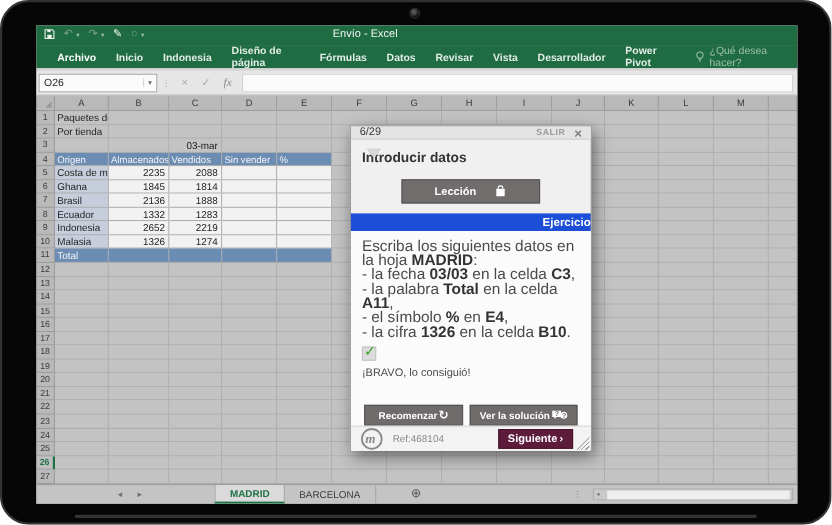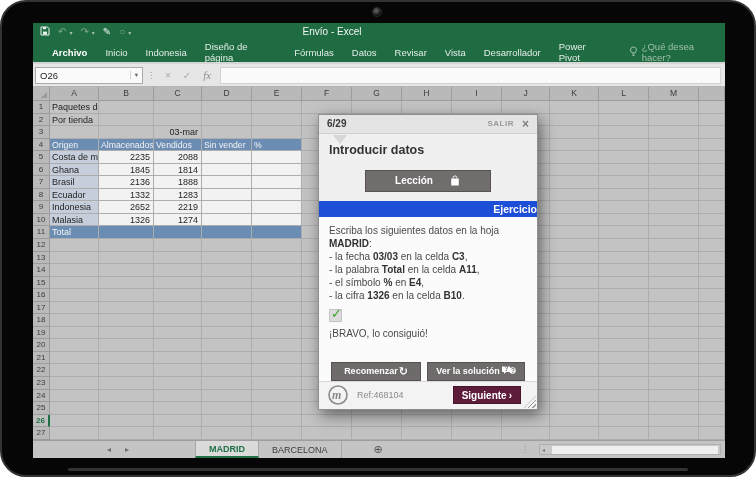--- a/index.html
+++ b/index.html
@@ -18,21 +18,21 @@
   .screen{position:absolute;left:31px;top:21px;width:692px;height:435px;background:#C3C3C3;overflow:hidden;}
 
   .titlebar{height:18px;background:#1F6B42;display:flex;align-items:center;padding-left:7px;position:relative;}
   .qat{display:flex;align-items:center;gap:8px;}
   .qat .qi{color:#7EA78E;font-size:10px;line-height:10px;}
   .qat .bright{color:#EAF3ED;}
   .qat .dd{font-size:6px;color:#9FC0AC;margin-left:-5px;}
   .win-title{position:absolute;left:209px;width:180px;text-align:center;top:3px;font-size:10px;color:#F2F7F4;}
 
   .ribbon{height:21px;background:#1F6B42;display:flex;align-items:flex-start;padding-left:10px;}
-  .rtab{padding:0 9px;font-size:9.5px;color:#E3EEE7;cursor:default;}
+  .rtab{padding:0 9px;font-size:9.5px;color:#E3EEE7;cursor:default;font-weight:bold;}
   .rtab.archivo{font-weight:bold;color:#fff;}
   .ribbon-help{display:flex;align-items:center;gap:4px;margin-left:12px;color:#9FC0AC;font-size:9.5px;}
   .ribbon-strip{height:2px;background:#D5D5D5;}
 
   .formula-bar{height:23px;background:#E6E6E6;display:flex;align-items:center;padding:0 4px 0 2px;
                border-bottom:1px solid #B5B5B5;}
   .name-box{width:108px;height:17px;background:#FAFAFA;border:1px solid #ABABAB;font-size:9.5px;color:#222;
             display:flex;align-items:center;padding:0 4px;}
   .name-box .spacer{flex:1;}
   .name-box .nb-dd{font-size:6.5px;color:#666;border-left:1px solid #D6D6D6;padding-left:4px;}
@@ -73,34 +73,34 @@
   .tab-divider{position:absolute;right:196px;top:4px;color:#8A8A8A;font-size:8px;}
   .hscroll{position:absolute;right:4px;top:3px;width:182px;height:11px;background:#C9C9C9;border:1px solid #AFAFAF;}
   .hscroll .arr{position:absolute;left:2px;top:1px;font-size:6px;color:#777;}
   .hscroll .thumb{position:absolute;left:12px;top:1px;width:166px;height:8px;background:#EFEFEF;}
 
   
   .panel{position:absolute;left:316px;top:112px;width:220px;height:296px;background:#F0F0F0;
          border:1px solid #8F8F8F;box-shadow:3px 5px 14px rgba(0,0,0,.5);display:flex;flex-direction:column;}
   .p-header{height:20px;background:#E4E4E4;border-bottom:1px solid #CFCFCF;display:flex;align-items:center;
             padding:0 8px;position:relative;}
-  .p-step{font-size:10px;font-weight:bold;color:#3A3A3A;text-align:center;}
+  .p-step{font-size:10px;font-weight:normal;color:#3A3A3A;text-align:center;}
   .p-exit{margin-left:auto;font-size:8px;font-weight:bold;letter-spacing:.5px;color:#9A9A9A;cursor:default;}
   .p-close{font-size:12px;color:#7E7E7E;font-weight:bold;margin-left:8px;line-height:10px;cursor:default;}
   .p-tail{position:absolute;left:14px;top:20px;border-left:7px solid transparent;border-right:7px solid transparent;
           border-top:9px solid #D6D6D6;z-index:2;}
   .p-top{padding:9px 10px 0;}
   .p-title{font-size:12.5px;font-weight:bold;color:#333;}
   .p-lesson{margin:13px auto 0;width:126px;height:22px;background:#716D6D;border:1px solid #575353;
             color:#fff;font-weight:bold;font-size:10px;display:flex;align-items:center;justify-content:center;
             gap:16px;font-family:inherit;cursor:default;}
   .p-bar{margin-top:9px;height:16px;background:#1d4ed8;color:#fff;font-size:10.5px;font-weight:bold;
          text-align:right;line-height:16px;}
   .p-white{flex:1;background:#FBFBFB;padding:7px 10px 0;}
-  .instr-line{font-size:10px;line-height:13px;color:#4A4A4A;}
+  .instr-line{font-size:14px;line-height:13px;color:#4A4A4A;}
   .instr-line .b{font-weight:bold;color:#333;}
   .p-check{margin-top:7px;width:13px;height:13px;background:#DCDCDC;border:1px solid #C4C4C4;position:relative;}
   .p-check span{position:absolute;left:1px;top:-4px;color:#3CA02C;font-weight:bold;font-size:13px;}
   .p-bravo{margin-top:6px;font-size:10px;color:#4A4A4A;}
   .p-btnrow{margin-top:23px;display:flex;justify-content:space-between;padding:0 2px;}
   .p-btn{height:19px;background:#6F6B6B;border:1px solid #575353;color:#fff;font-weight:bold;font-size:9px;
          display:flex;align-items:center;justify-content:center;gap:1px;font-family:inherit;cursor:default;}
   .p-btn.restart{width:90px;}
   .p-btn.solution{width:98px;}
   .p-btn .ric{font-size:11px;line-height:10px;}

